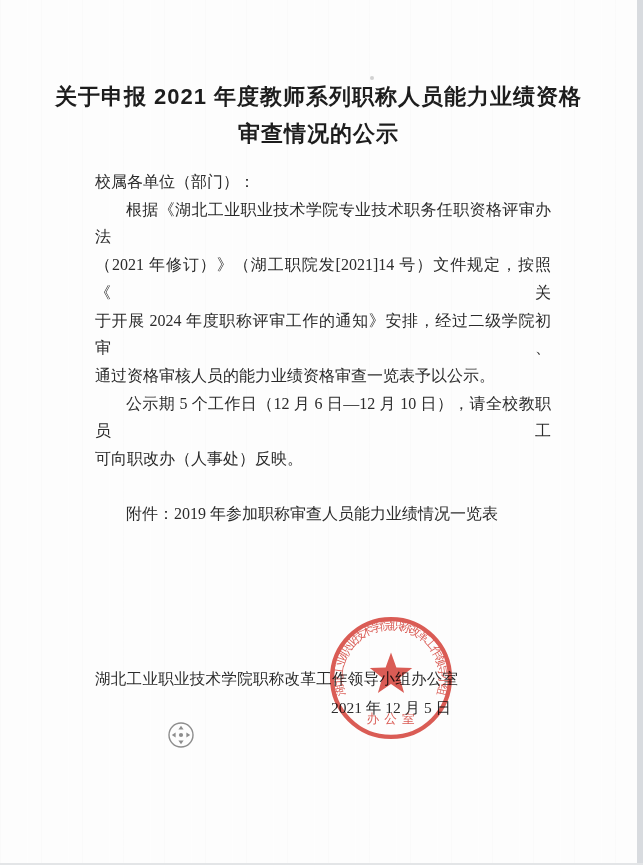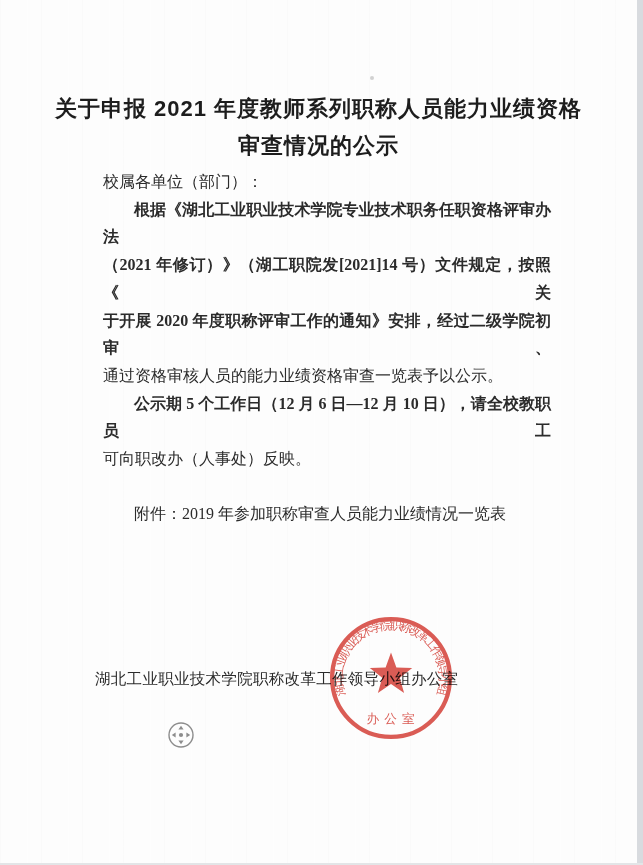--- a/index.html
+++ b/index.html
@@ -18,36 +18,36 @@
   }
   .edge-right {
     position: absolute; top: 0; right: 0; width: 6px; height: 100%;
     background: #d8dbdf;
   }
   .edge-bottom {
     position: absolute; left: 0; bottom: 0; width: 100%; height: 2px;
     background: #e3e5e7;
   }
   .title {
-    position: absolute; top: 90px; left: 0; right: 6px;
+    position: absolute; top: 78px; left: 0; right: 6px;
     text-align: center;
     font-family: "Liberation Sans", "DejaVu Sans", sans-serif;
     font-weight: bold;
     font-size: 22px;
     line-height: 37px;
     color: #1d1d1d;
     letter-spacing: 1px;
   }
   .body-block {
     position: absolute; top: 168px; left: 95px; width: 456px;
     font-size: 16px; line-height: 27.7px;
     color: #2b2b2b;
   }
-  .bline { min-height: 27.7px; white-space: pre-wrap; margin-left: 8px; }
-  .bline.justify { text-align: justify; text-align-last: justify; text-justify: inter-ideograph; font-weight: bold; }
+  .bline { min-height: 27.7px; white-space: pre-wrap; }
+  .bline.justify { text-align: justify; text-align-last: justify; text-justify: inter-ideograph; }
   .bline.indent { text-indent: 31px; }
   .bline.spacer { }
   .signature {
     position: absolute; top: 669px; left: 95px; width: 442px;
     font-size: 15.5px; color: #2b2b2b;
     letter-spacing: 0.3px;
   }
   .doc-date {
     position: absolute; top: 698px; left: 299px; width: 184px;
     text-align: center; font-size: 15.5px; color: #2b2b2b;
@@ -75,30 +75,31 @@
   <div class="title">
     <div>关于申报 2021 年度教师系列职称人员能力业绩资格</div>
     <div>审查情况的公示</div>
   </div>
 
   <div class="body-block">
     <div class="bline">校属各单位（部门）：</div>
     <div id="body-lines">
         <div class="bline justify indent">根据《湖北工业职业技术学院专业技术职务任职资格评审办法</div>
         <div class="bline justify">（2021 年修订）》（湖工职院发[2021]14 号）文件规定，按照《关</div>
-        <div class="bline justify">于开展 2020 年度职称评审工作的通知》安排，经过二级学院初审、</div>
+        <div class="bline justify">于开展 2024 年度职称评审工作的通知》安排，经过二级学院初审、</div>
         <div class="bline">通过资格审核人员的能力业绩资格审查一览表予以公示。</div>
         <div class="bline justify indent">公示期 5 个工作日（12 月 6 日—12 月 10 日），请全校教职员工</div>
         <div class="bline">可向职改办（人事处）反映。</div>
         <div class="bline spacer"></div>
         <div class="bline indent">附件：2019 年参加职称审查人员能力业绩情况一览表</div>
       </div>
   </div>
 
   <div class="signature">湖北工业职业技术学院职称改革工作领导小组办公室</div>
+  <div class="doc-date">2021 年 12 月 5 日</div>
 
   <svg class="seal" viewBox="0 0 126 126" xmlns="http://www.w3.org/2000/svg">
     <circle cx="63" cy="63" r="58" fill="none" stroke-width="4.2" stroke="#d7463e"></circle>
     <polygon points="63,38 57.7,52.7 42.1,53.2 54.4,62.8 50.1,77.8 63,69 75.9,77.8 71.6,62.8 83.9,53.2 68.3,52.7" fill="#d7463e"></polygon>
     <defs>
       <path id="seal-arc" d="M 17.9 79.4 A 48 48 0 1 1 108.1 79.4" fill="none"></path>
     </defs>
     <text class="seal-ring-text" fill="#d7463e">
       <textPath href="#seal-arc" startOffset="0" textLength="184">湖北工业职业技术学院职称改革工作领导小组</textPath>
     </text>

